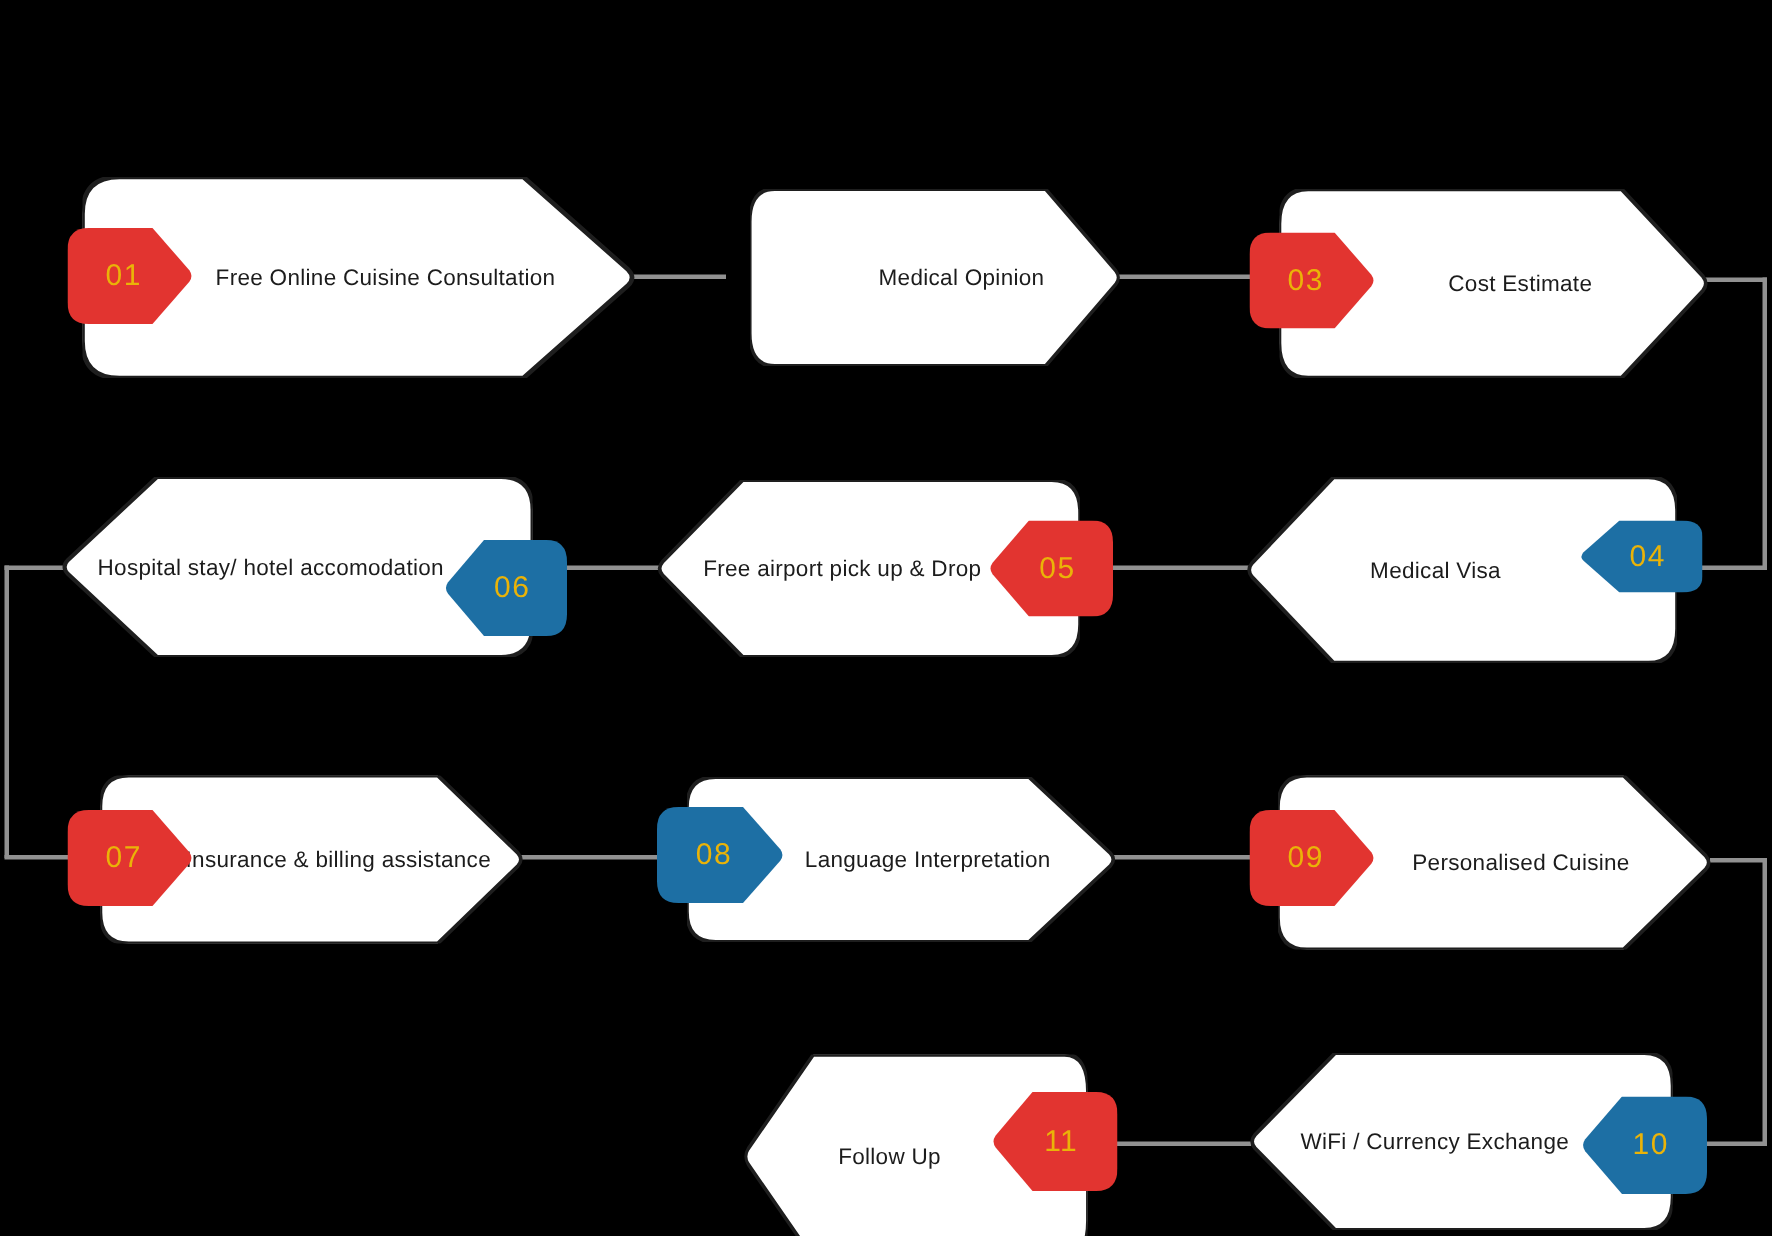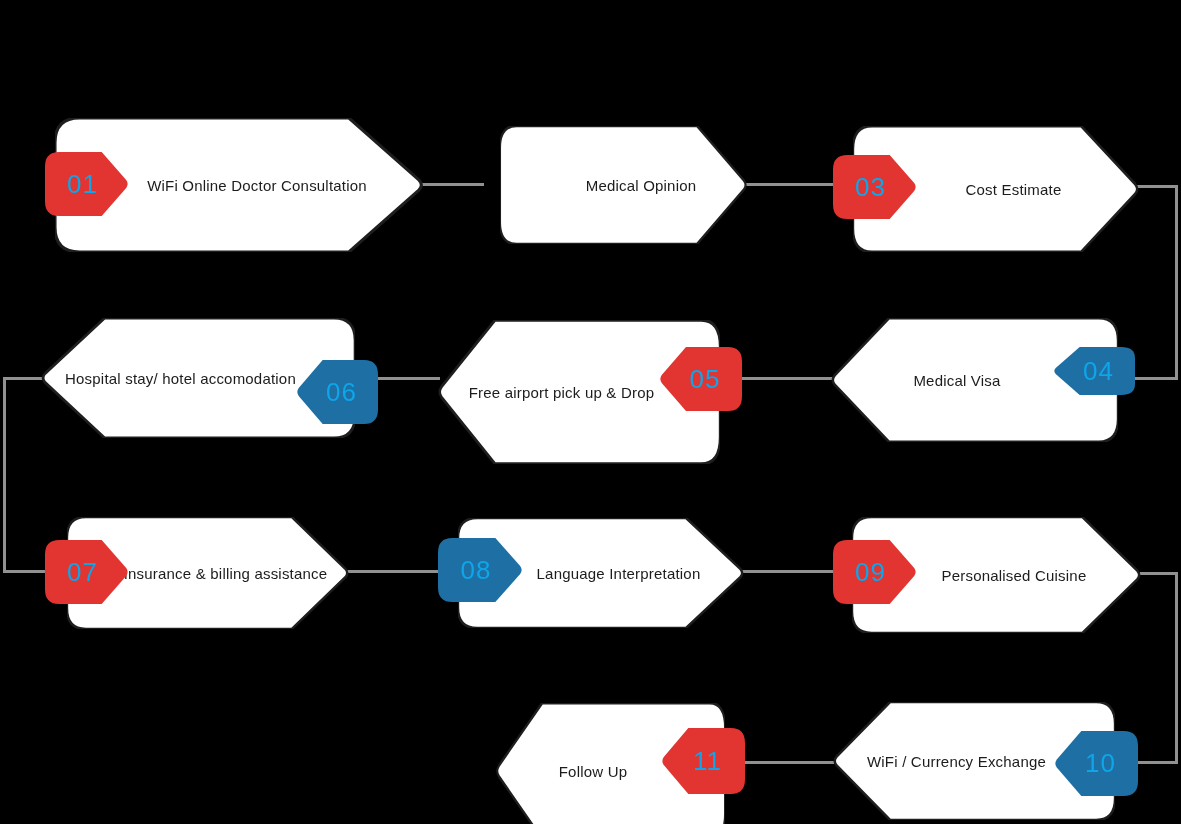--- a/index.html
+++ b/index.html
@@ -17,21 +17,21 @@
     display:flex;align-items:center;justify-content:center;
     font-size:15px;color:#1c1c1c;letter-spacing:.2px;white-space:nowrap;
   }
   .pad-l{padding-left:34px;}   
   .pad-r{padding-right:34px;}  
   .badge{position:absolute;}
   .badge svg{position:absolute;left:0;top:0;width:100%;height:100%;display:block;}
   .badge .num{
     position:absolute;left:0;top:0;right:0;bottom:0;
     display:flex;align-items:center;justify-content:center;
-    color:#0ea5e9;font-size:26px;letter-spacing:1px;
+    color:#eab308;font-size:20px;letter-spacing:1px;
   }
   .badge.b-right .num{padding-right:10px;}
   .badge.b-left  .num{padding-left:10px;}
 </style>
 </head>
 <body>
 
 <div id="stage">
 
   <div class="conn h" style="left:418px;top:183px;width:66px"></div>
@@ -48,21 +48,21 @@
   <div class="conn h" style="left:742px;top:570px;width:93px"></div>
   <div class="conn h" style="left:1140px;top:572px;width:38px"></div>
   <div class="conn v" style="left:1175px;top:572px;height:191px"></div>
   <div class="conn h" style="left:1136px;top:761px;width:42px"></div>
   <div class="conn h" style="left:743px;top:761px;width:91px"></div>
 
   <div class="step" style="left:55px;top:118px;width:370px;height:134px">
     <svg class="card-svg" viewBox="0 0 360 130" preserveAspectRatio="none">
       <path d="M24 0 H286 L354 60 Q359 65 354 70 L286 130 H24 Q0 130 0 106 V24 Q0 0 24 0 Z" fill="#ffffff" stroke="#1e1e1e" stroke-width="3"></path>
     </svg>
-    <div class="card-label pad-l">WiFi Online Doctor Consultation</div>
+    <div class="card-label pad-l">Free Online Cuisine Consultation</div>
     <div class="badge b-right" style="left:-10px;top:34px;width:85px;height:64px">
       <svg viewBox="0 0 90 66" preserveAspectRatio="none">
         <path d="M15 0 H60 L86 29 Q89 33 86 37 L60 66 H15 Q0 66 0 51 V15 Q0 0 15 0 Z" fill="#e23430"></path>
       </svg>
       <span class="num">01</span>
     </div>
   </div>
 
   <div class="step" style="left:500px;top:126px;width:248px;height:118px">
     <svg class="card-svg" viewBox="0 0 360 130" preserveAspectRatio="none">
@@ -90,21 +90,21 @@
     </svg>
     <div class="card-label pad-r">Medical Visa</div>
     <div class="badge b-left" style="left:222px;top:29px;width:83px;height:48px">
       <svg viewBox="0 0 90 66" preserveAspectRatio="none">
         <path d="M75 0 H30 L4 29 Q1 33 4 37 L30 66 H75 Q90 66 90 51 V15 Q90 0 75 0 Z" fill="#1d6fa4"></path>
       </svg>
       <span class="num">04</span>
     </div>
   </div>
 
-  <div class="step" style="left:437px;top:320px;width:283px;height:144px">
+  <div class="step" style="left:437px;top:320px;width:283px;height:118px">
     <svg class="card-svg" viewBox="0 0 360 130" preserveAspectRatio="none">
       <path d="M336 0 H74 L6 60 Q1 65 6 70 L74 130 H336 Q360 130 360 106 V24 Q360 0 336 0 Z" fill="#ffffff" stroke="#1e1e1e" stroke-width="3"></path>
     </svg>
     <div class="card-label pad-r">Free airport pick up &amp; Drop</div>
     <div class="badge b-left" style="left:221px;top:27px;width:84px;height:64px">
       <svg viewBox="0 0 90 66" preserveAspectRatio="none">
         <path d="M75 0 H30 L4 29 Q1 33 4 37 L30 66 H75 Q90 66 90 51 V15 Q90 0 75 0 Z" fill="#e23430"></path>
       </svg>
       <span class="num">05</span>
     </div>

